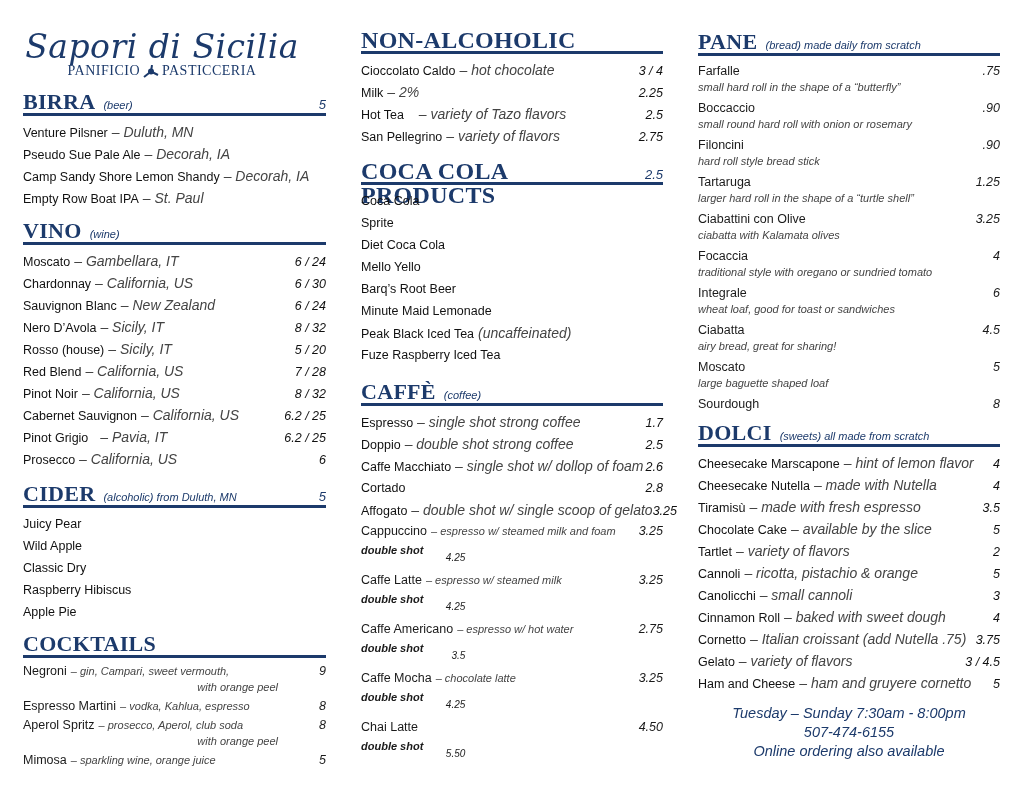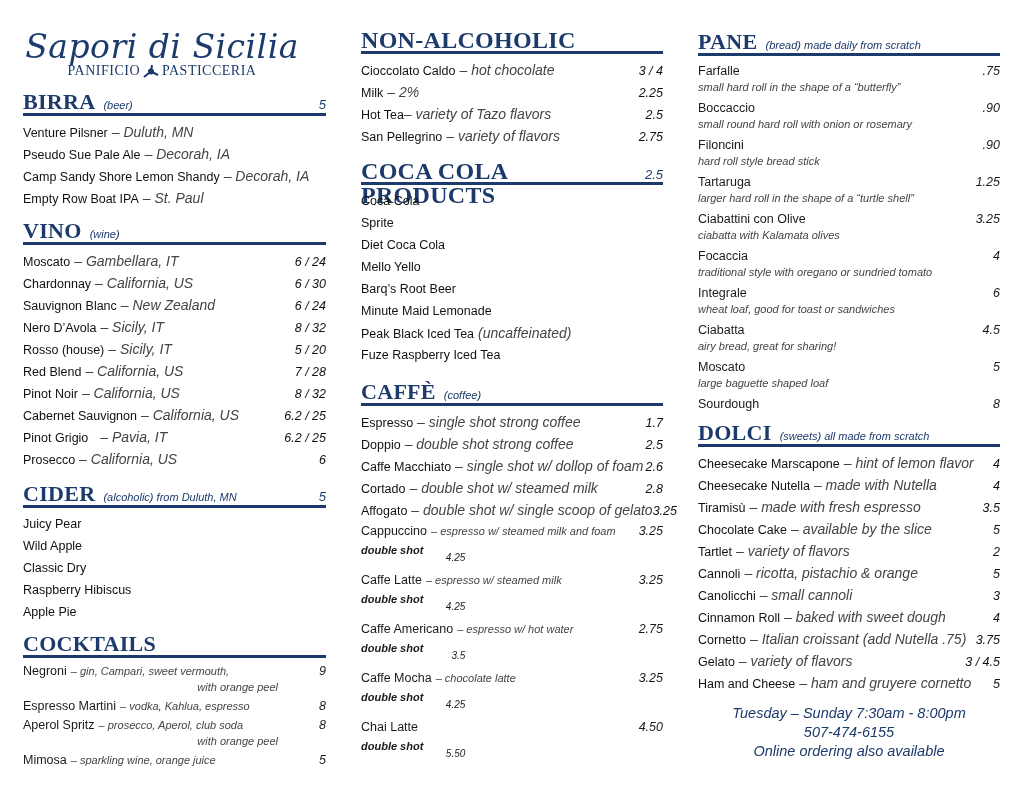--- a/index.html
+++ b/index.html
@@ -224,21 +224,21 @@
           <span class="desc" style="margin-left:4px">– hot chocolate</span>
           <span class="price">3 / 4</span>
         </li>
         <li class="item">
           <span class="name">Milk</span>
           <span class="desc" style="margin-left:4px">– 2%</span>
           <span class="price">2.25</span>
         </li>
         <li class="item">
           <span class="name">Hot Tea</span>
-          <span class="desc" style="margin-left:0">– variety of Tazo flavors</span>
+          <span class="desc" style="margin-left:15px">– variety of Tazo flavors</span>
           <span class="price">2.5</span>
         </li>
         <li class="item">
           <span class="name">San Pellegrino</span>
           <span class="desc" style="margin-left:4px">– variety of flavors</span>
           <span class="price">2.75</span>
         </li>
       </ul>
   </div>
 
@@ -292,21 +292,20 @@
           <span class="desc" style="margin-left:4px">– double shot strong coffee</span>
           <span class="price">2.5</span>
         </li>
         <li class="item">
           <span class="name">Caffe Macchiato</span>
           <span class="desc" style="margin-left:4px">– single shot w/ dollop of foam</span>
           <span class="price">2.6</span>
         </li>
         <li class="item">
           <span class="name">Cortado</span>
-          <span class="desc" style="margin-left:4px">– double shot w/ steamed milk</span>
           <span class="price">2.8</span>
         </li>
         <li class="item">
           <span class="name">Affogato</span>
           <span class="desc" style="margin-left:4px">– double shot w/ single scoop of gelato</span>
           <span class="price">3.25</span>
         </li>
       </ul>
     <div id="caffe-double-list">
         <div class="item2 coffee2">

